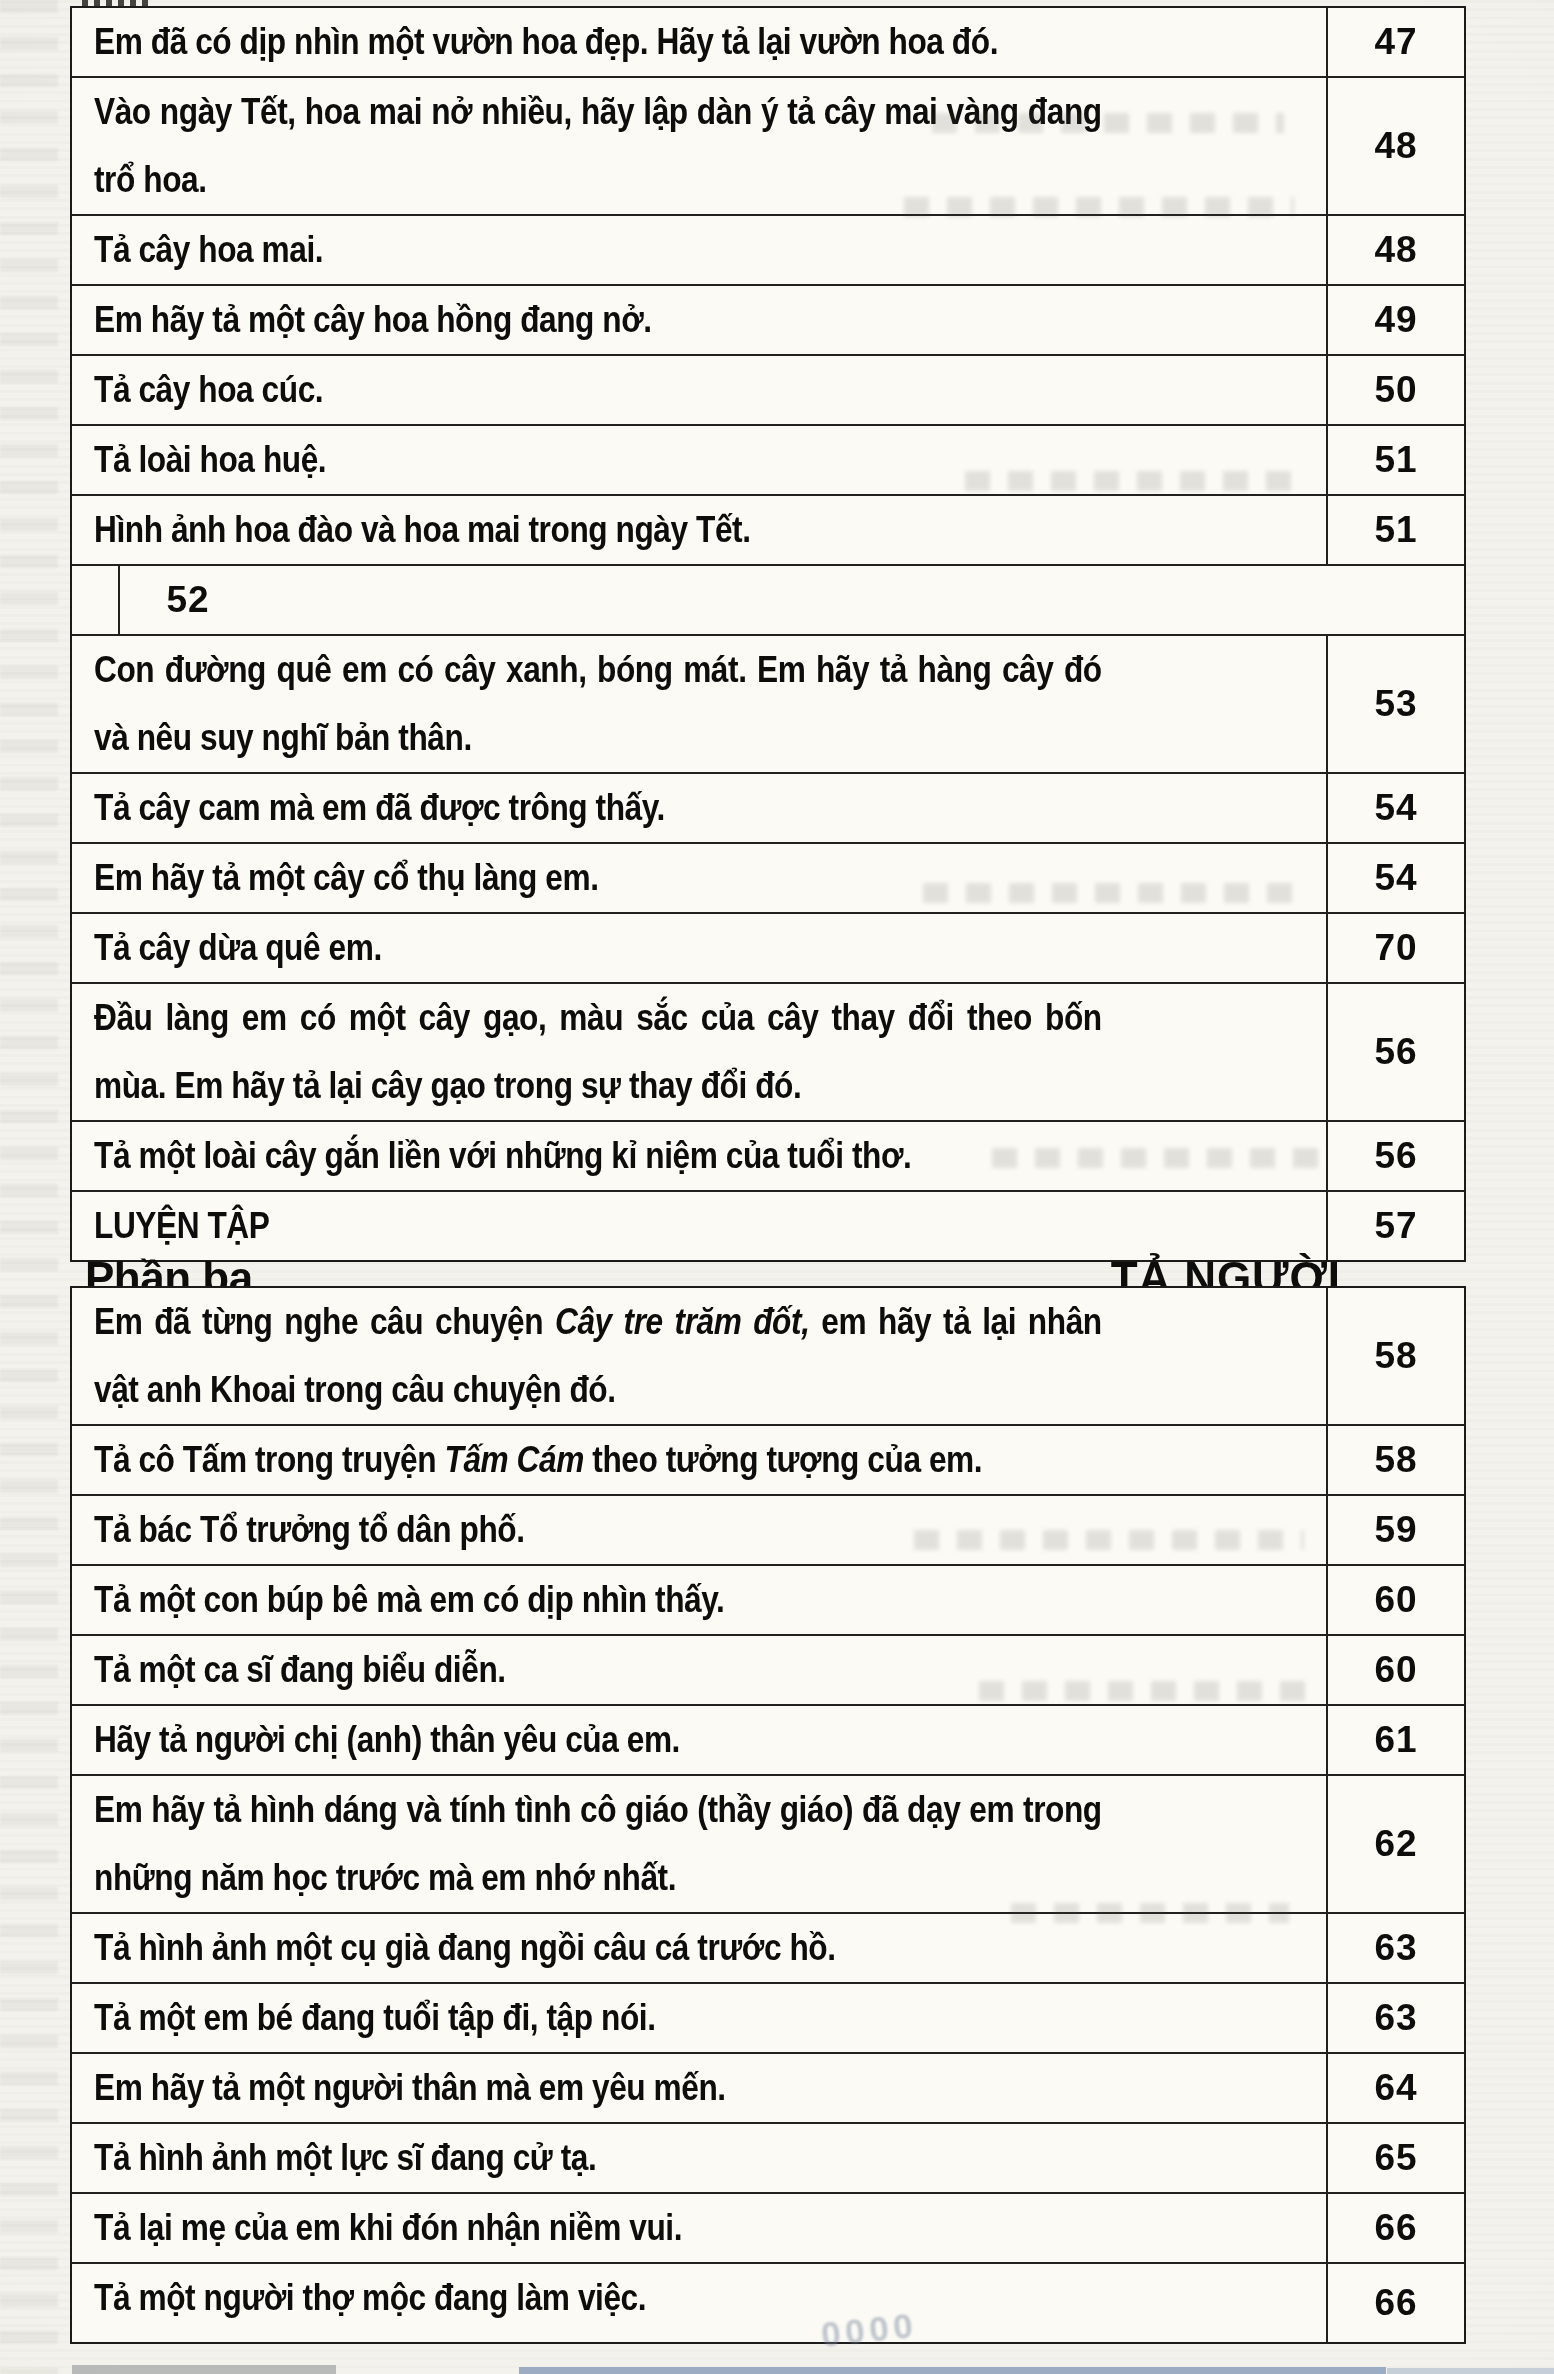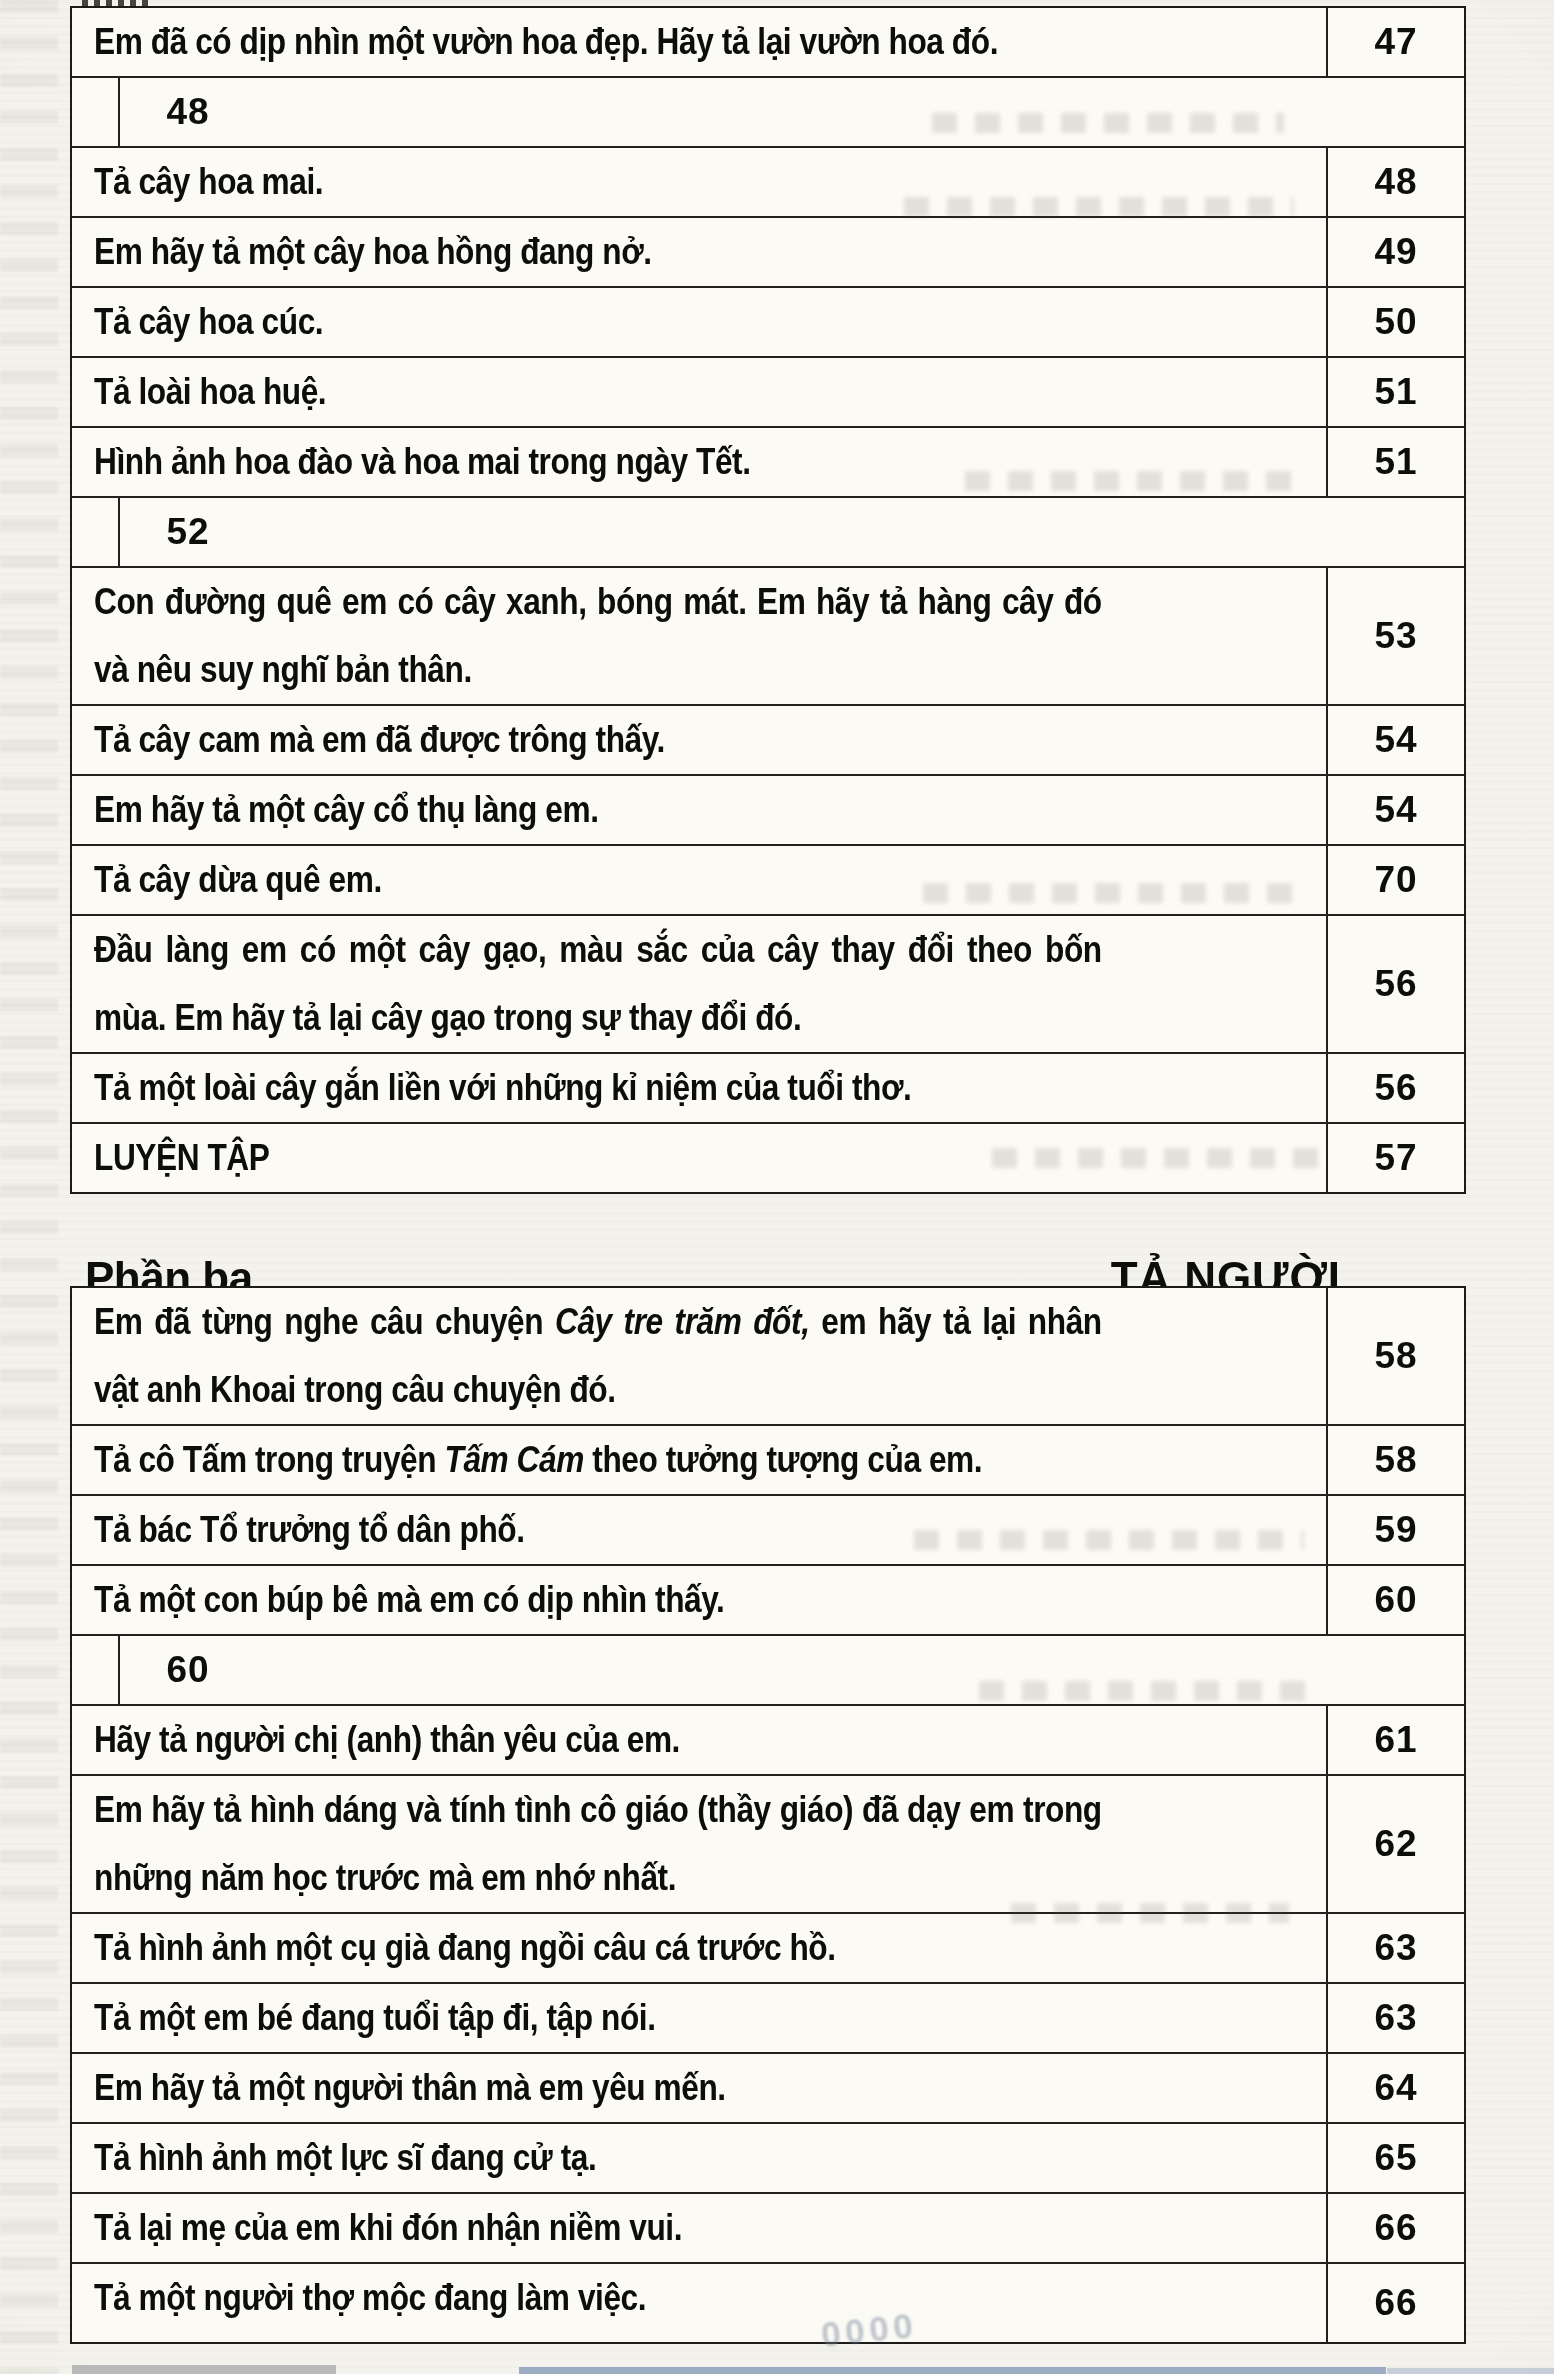--- a/index.html
+++ b/index.html
@@ -85,20 +85,23 @@
 <div class="top-dashes"></div>
 
 <div class="toc" id="toc1">
     <div class="row">
       <div class="cell-text">
         <div class="squeeze"><span>Em đã có dịp nhìn một vườn hoa đẹp. Hãy tả lại vườn hoa đó.</span></div>
       </div>
       <div class="cell-page">47</div>
     </div>
     <div class="row">
+      <div class="cell-text">
+        <div class="squeeze"><span>Vào ngày Tết, hoa mai nở nhiều, hãy lập dàn ý tả cây mai vàng đang trổ hoa.</span></div>
+      </div>
       <div class="cell-page">48</div>
     </div>
     <div class="row">
       <div class="cell-text">
         <div class="squeeze"><span>Tả cây hoa mai.</span></div>
       </div>
       <div class="cell-page">48</div>
     </div>
     <div class="row">
       <div class="cell-text">
@@ -195,20 +198,23 @@
       </div>
       <div class="cell-page">59</div>
     </div>
     <div class="row">
       <div class="cell-text">
         <div class="squeeze"><span>Tả một con búp bê mà em có dịp nhìn thấy.</span></div>
       </div>
       <div class="cell-page">60</div>
     </div>
     <div class="row">
+      <div class="cell-text">
+        <div class="squeeze"><span>Tả một ca sĩ đang biểu diễn.</span></div>
+      </div>
       <div class="cell-page">60</div>
     </div>
     <div class="row">
       <div class="cell-text">
         <div class="squeeze"><span>Hãy tả người chị (anh) thân yêu của em.</span></div>
       </div>
       <div class="cell-page">61</div>
     </div>
     <div class="row">
       <div class="cell-text">

